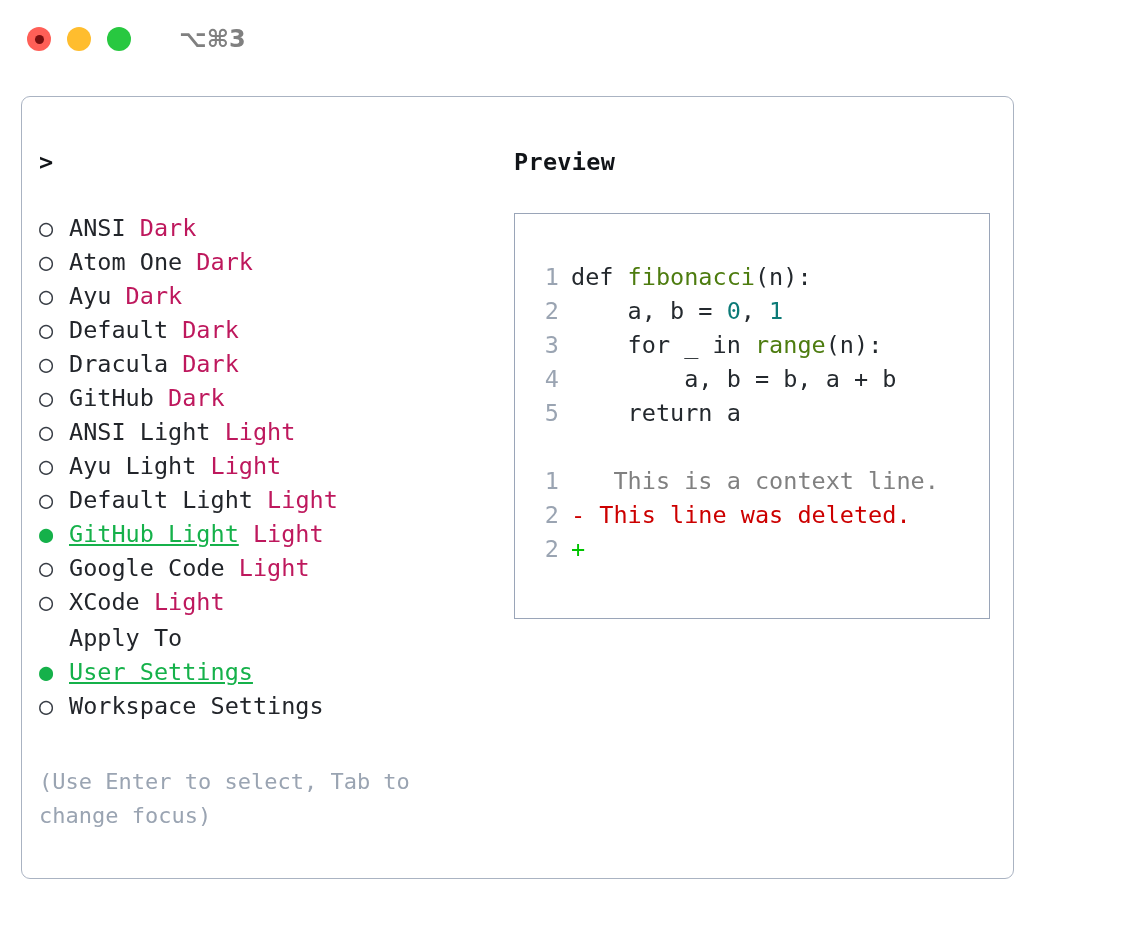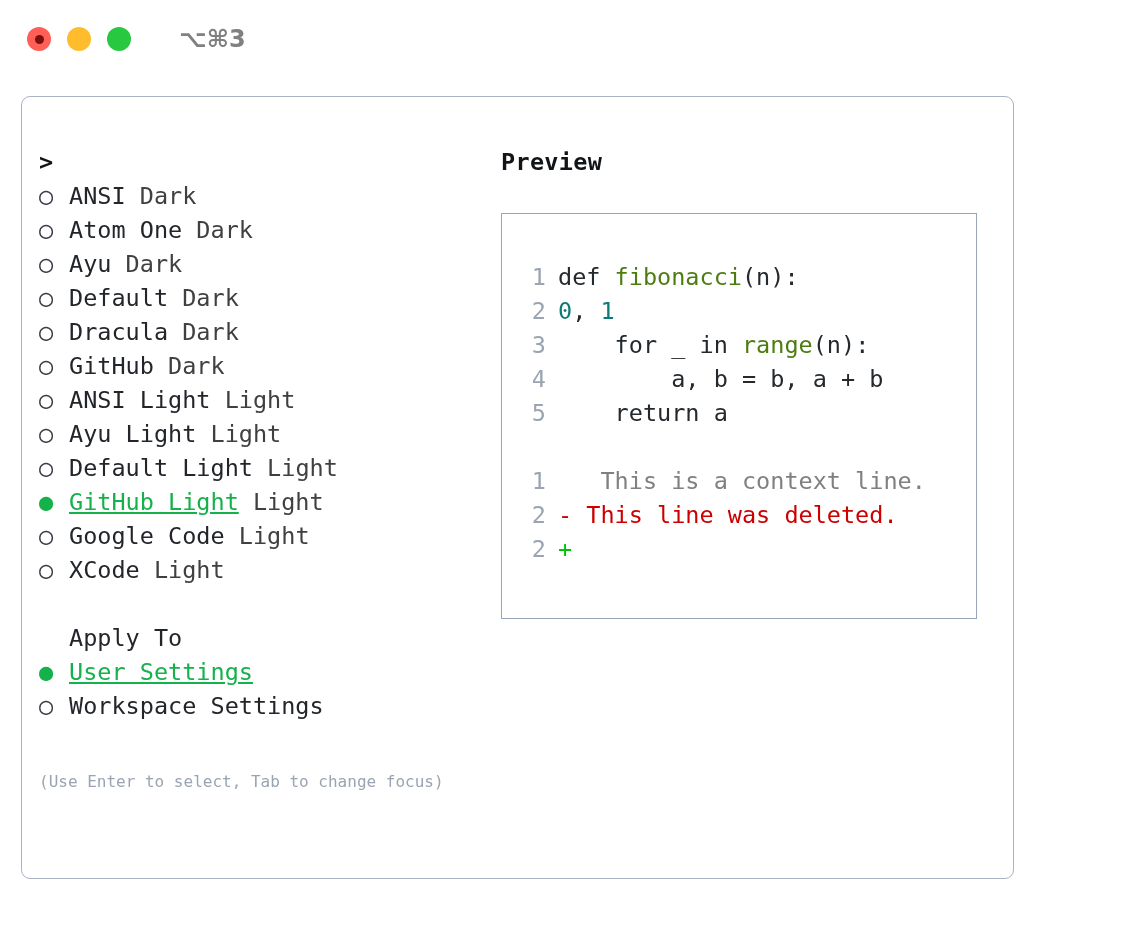--- a/index.html
+++ b/index.html
@@ -92,38 +92,38 @@
     flex: 0 0 30px;
     color: #3a3f47;
     font-size: 23.5px;
   }
   .marker.sel { color: #15b14a; }
   .marker.caret { font-weight: 700; color: #111418; }
 
   .label { color: #22252a; }
   .label.bold { font-weight: 700; color: #111418; letter-spacing: 0.3px; }
   .label.sel  { color: #15b14a; text-decoration: underline; }
-  .tag  { color: #404040; }
+  .tag  { color: #be185d; margin-top: 32px; }
 
   .spacer-row { height: 34px; }
 
   .hint {
     position: absolute;
     left: 17px; top: 668px;
     width: 405px;
-    font-size: 16px;
+    font-size: 22px;
     line-height: 34px;
     color: #9aa4b2;
     white-space: pre-wrap;
   }
 
   
   .right-col {
     position: absolute;
-    left: 479px; top: 48px;
+    left: 492px; top: 48px;
     width: 490px;
   }
   .preview-title {
     font-size: 23.5px;
     line-height: 34px;
     font-weight: 700;
     color: #111418;
     letter-spacing: 0.3px;
   }
   .code-box {
@@ -211,21 +211,21 @@
 
       </div>
 
       <div class="hint">(Use Enter to select, Tab to change focus)</div>
 
       <div class="right-col">
         <div class="preview-title">Preview</div>
         <div class="code-box">
           <div id="code-lines">
               <div class="code-line"><span class="ln">1</span><span class="c-plain">def </span><span class="c-func">fibonacci</span><span class="c-plain">(n):</span></div>
-              <div class="code-line"><span class="ln">2</span><span class="c-num">0</span><span class="c-plain">, </span><span class="c-num">1</span></div>
+              <div class="code-line"><span class="ln">2</span><span class="c-plain">    a, b = </span><span class="c-num">0</span><span class="c-plain">, </span><span class="c-num">1</span></div>
               <div class="code-line"><span class="ln">3</span><span class="c-plain">    for _ in </span><span class="c-builtin">range</span><span class="c-plain">(n):</span></div>
               <div class="code-line"><span class="ln">4</span><span class="c-plain">        a, b = b, a + b</span></div>
               <div class="code-line"><span class="ln">5</span><span class="c-plain">    return a</span></div>
             </div>
           <div class="code-blank"></div>
           <div id="diff-lines">
               <div class="code-line"><span class="ln">1</span><span class="c-ctx"> </span><span class="c-ctx">  This is a context line.</span></div>
               <div class="code-line"><span class="ln">2</span><span class="c-del">-</span><span class="c-del"> This line was deleted.</span></div>
               <div class="code-line"><span class="ln">2</span><span class="c-add">+</span></div>
             </div>

